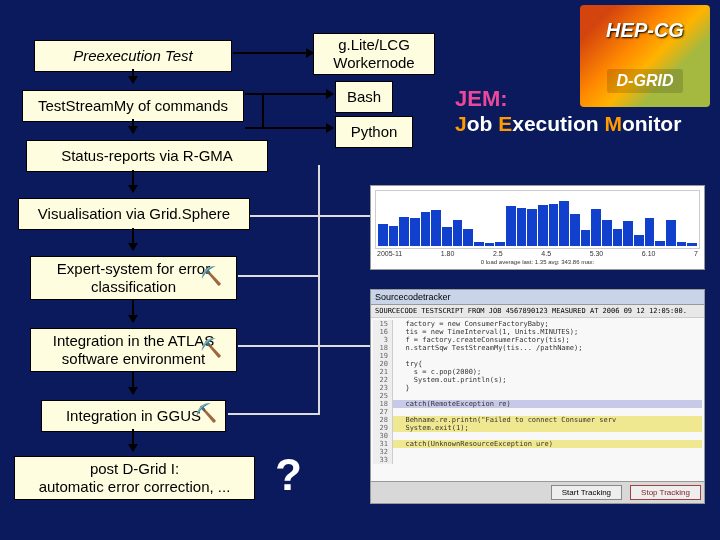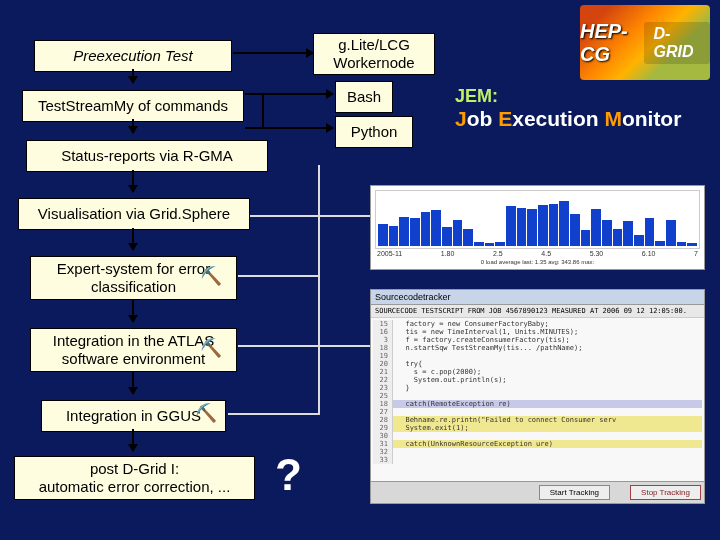--- a/index.html
+++ b/index.html
@@ -9,42 +9,42 @@
   background: #0a1a5c;
   font-family: Arial, sans-serif;
   position: relative;
   overflow: hidden;
 }
 .logo-area {
   position: absolute;
   top: 5px;
   right: 10px;
   width: 130px;
-  height: 75px;
+  height: 102px;
   background: linear-gradient(135deg, #d4440e 15%, #ff8800 40%, #ffb300 55%, #a5b840 70%);
   border-radius: 4px;
   display: flex;
-  flex-direction: row;
+  flex-direction: column;
   align-items: center;
   justify-content: space-around;
   color: #fff;
   font-weight: bold;
   font-style: italic;
   font-size: 20px;
 }
 .logo-hepcg { text-shadow: 1px 1px 2px #000; }
 .logo-dgrid { font-size: 16px; background: rgba(0,0,0,0.15); padding: 3px 10px; border-radius: 3px; }
 
 .title {
   position: absolute;
   top: 86px;
   left: 455px;
   color: #fff;
 }
-.title-jem { font-size: 18px; font-weight: bold; color: #bef264; }
+.title-jem { font-size: 22px; font-weight: bold; color: #ec4899; }
 .title-sub { font-size: 21px; font-weight: bold; }
 .title-sub .j { color: #ff9b00; }
 .title-sub .e { color: #ff9b00; }
 .title-sub .m { color: #ff9b00; }
 
 .box {
   position: absolute;
   background: #fffde0;
   border: 1px solid #000;
   text-align: center;
@@ -157,21 +157,21 @@
 .chart2-lineno { width: 20px; color: #666; text-align: right; padding-right: 4px; background: #eee; border-right: 1px solid #ccc; }
 .chart2-code { padding-left: 4px; white-space: pre; }
 .chart2-hl { background: #c8c8e8; }
 .chart2-yellow { background: #f0e890; }
 .chart2-footer {
   background: #d8d8d8;
   border-top: 1px solid #999;
   padding: 3px;
   display: flex;
   justify-content: flex-end;
-  gap: 20px;
+  gap: 8px;
 }
 .chart2-btn {
   font-size: 8px;
   background: #eee;
   border: 1px solid #888;
   padding: 2px 10px;
 }
 .chart2-btn.stop { border-color: #a04040; color: #802020; }
 
 .right-arrows {

